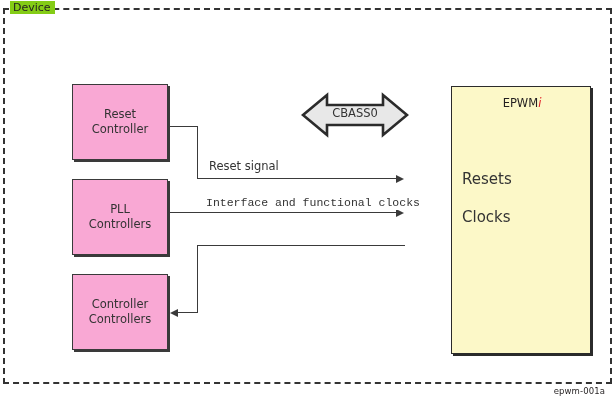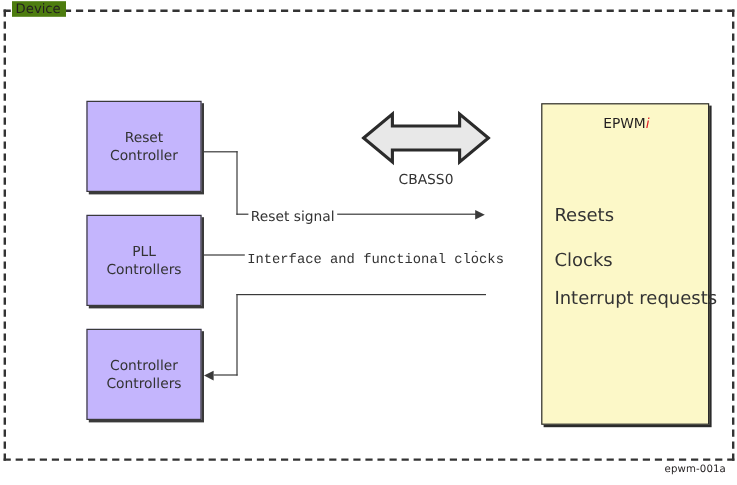--- a/index.html
+++ b/index.html
@@ -26,32 +26,32 @@
     top: 8px;
     width: 609px;
     height: 376px;
     border: 2px dashed #333333;
     background: transparent;
   }
   .device-label {
     position: absolute;
     left: 10px;
     top: 1px;
-    background: #4d7c0f;
+    background: #84cc16;
     padding: 0 4px 0 3px;
     font-size: 11px;
     color: #231f20;
     line-height: 13px;
     white-space: nowrap;
   }
 
   
   .block {
     position: absolute;
-    background: #c4b5fd;
+    background: #f9a8d4;
     border: 1px solid #3a3a3a;
     box-shadow: 2px 2px 0 0 #3a3a3a;
     display: flex;
     align-items: center;
     justify-content: center;
     text-align: center;
     font-size: 11.5px;
     color: #333333;
     line-height: 15px;
   }
@@ -129,21 +129,20 @@
 
   
   .signal-label {
     position: absolute;
     font-size: 11.5px;
     color: #333333;
     line-height: 14px;
     background: #ffffff;
     padding: 0 2px;
     white-space: nowrap;
-    margin-top: 14px;
   }
   #label-reset-signal     { left: 207px; top: 159px; }
   #label-clocks-signal    { left: 204px; top: 196px; font-family: Liberation Mono, monospace; }
 
   
   #cbass-arrow {
     position: absolute;
     left: 301px;
     top: 91px;
     width: 108px;
@@ -152,21 +151,20 @@
   #cbass-label {
     position: absolute;
     left: 301px;
     top: 106px;
     width: 108px;
     text-align: center;
     font-size: 11.5px;
     color: #333333;
     line-height: 14px;
     pointer-events: none;
-    margin-top: 36px;
   }
 
   
   #figure-caption {
     position: absolute;
     right: 9px;
     top: 386px;
     font-size: 8.5px;
     color: #231f20;
     line-height: 11px;
@@ -202,21 +200,20 @@
       <span>Controllers</span>
     </span>
   </div>
 
   <div id="epwm-box">
     <div id="epwm-title">
       <span>EPWM</span><span class="italic-i">i</span>
     </div>
     <div class="port-label" id="port-resets">Resets</div>
     <div class="port-label" id="port-clocks">Clocks</div>
-    <div class="port-label" id="port-interrupt">Interrupt requests</div>
   </div>
 
   <div class="hline" style="left:170px; top:126px; width:28px;"></div>
   <div class="vline" style="left:197px; top:126px; height:53px;"></div>
   <div class="hline" style="left:197px; top:178px; width:200px;"></div>
   <div class="arrow-right" style="left:396px; top:175px;"></div>
   <div class="signal-label" id="label-reset-signal">Reset signal</div>
 
   <div class="hline" style="left:170px; top:212px; width:227px;"></div>
   <div class="arrow-right" style="left:396px; top:209px;"></div>

